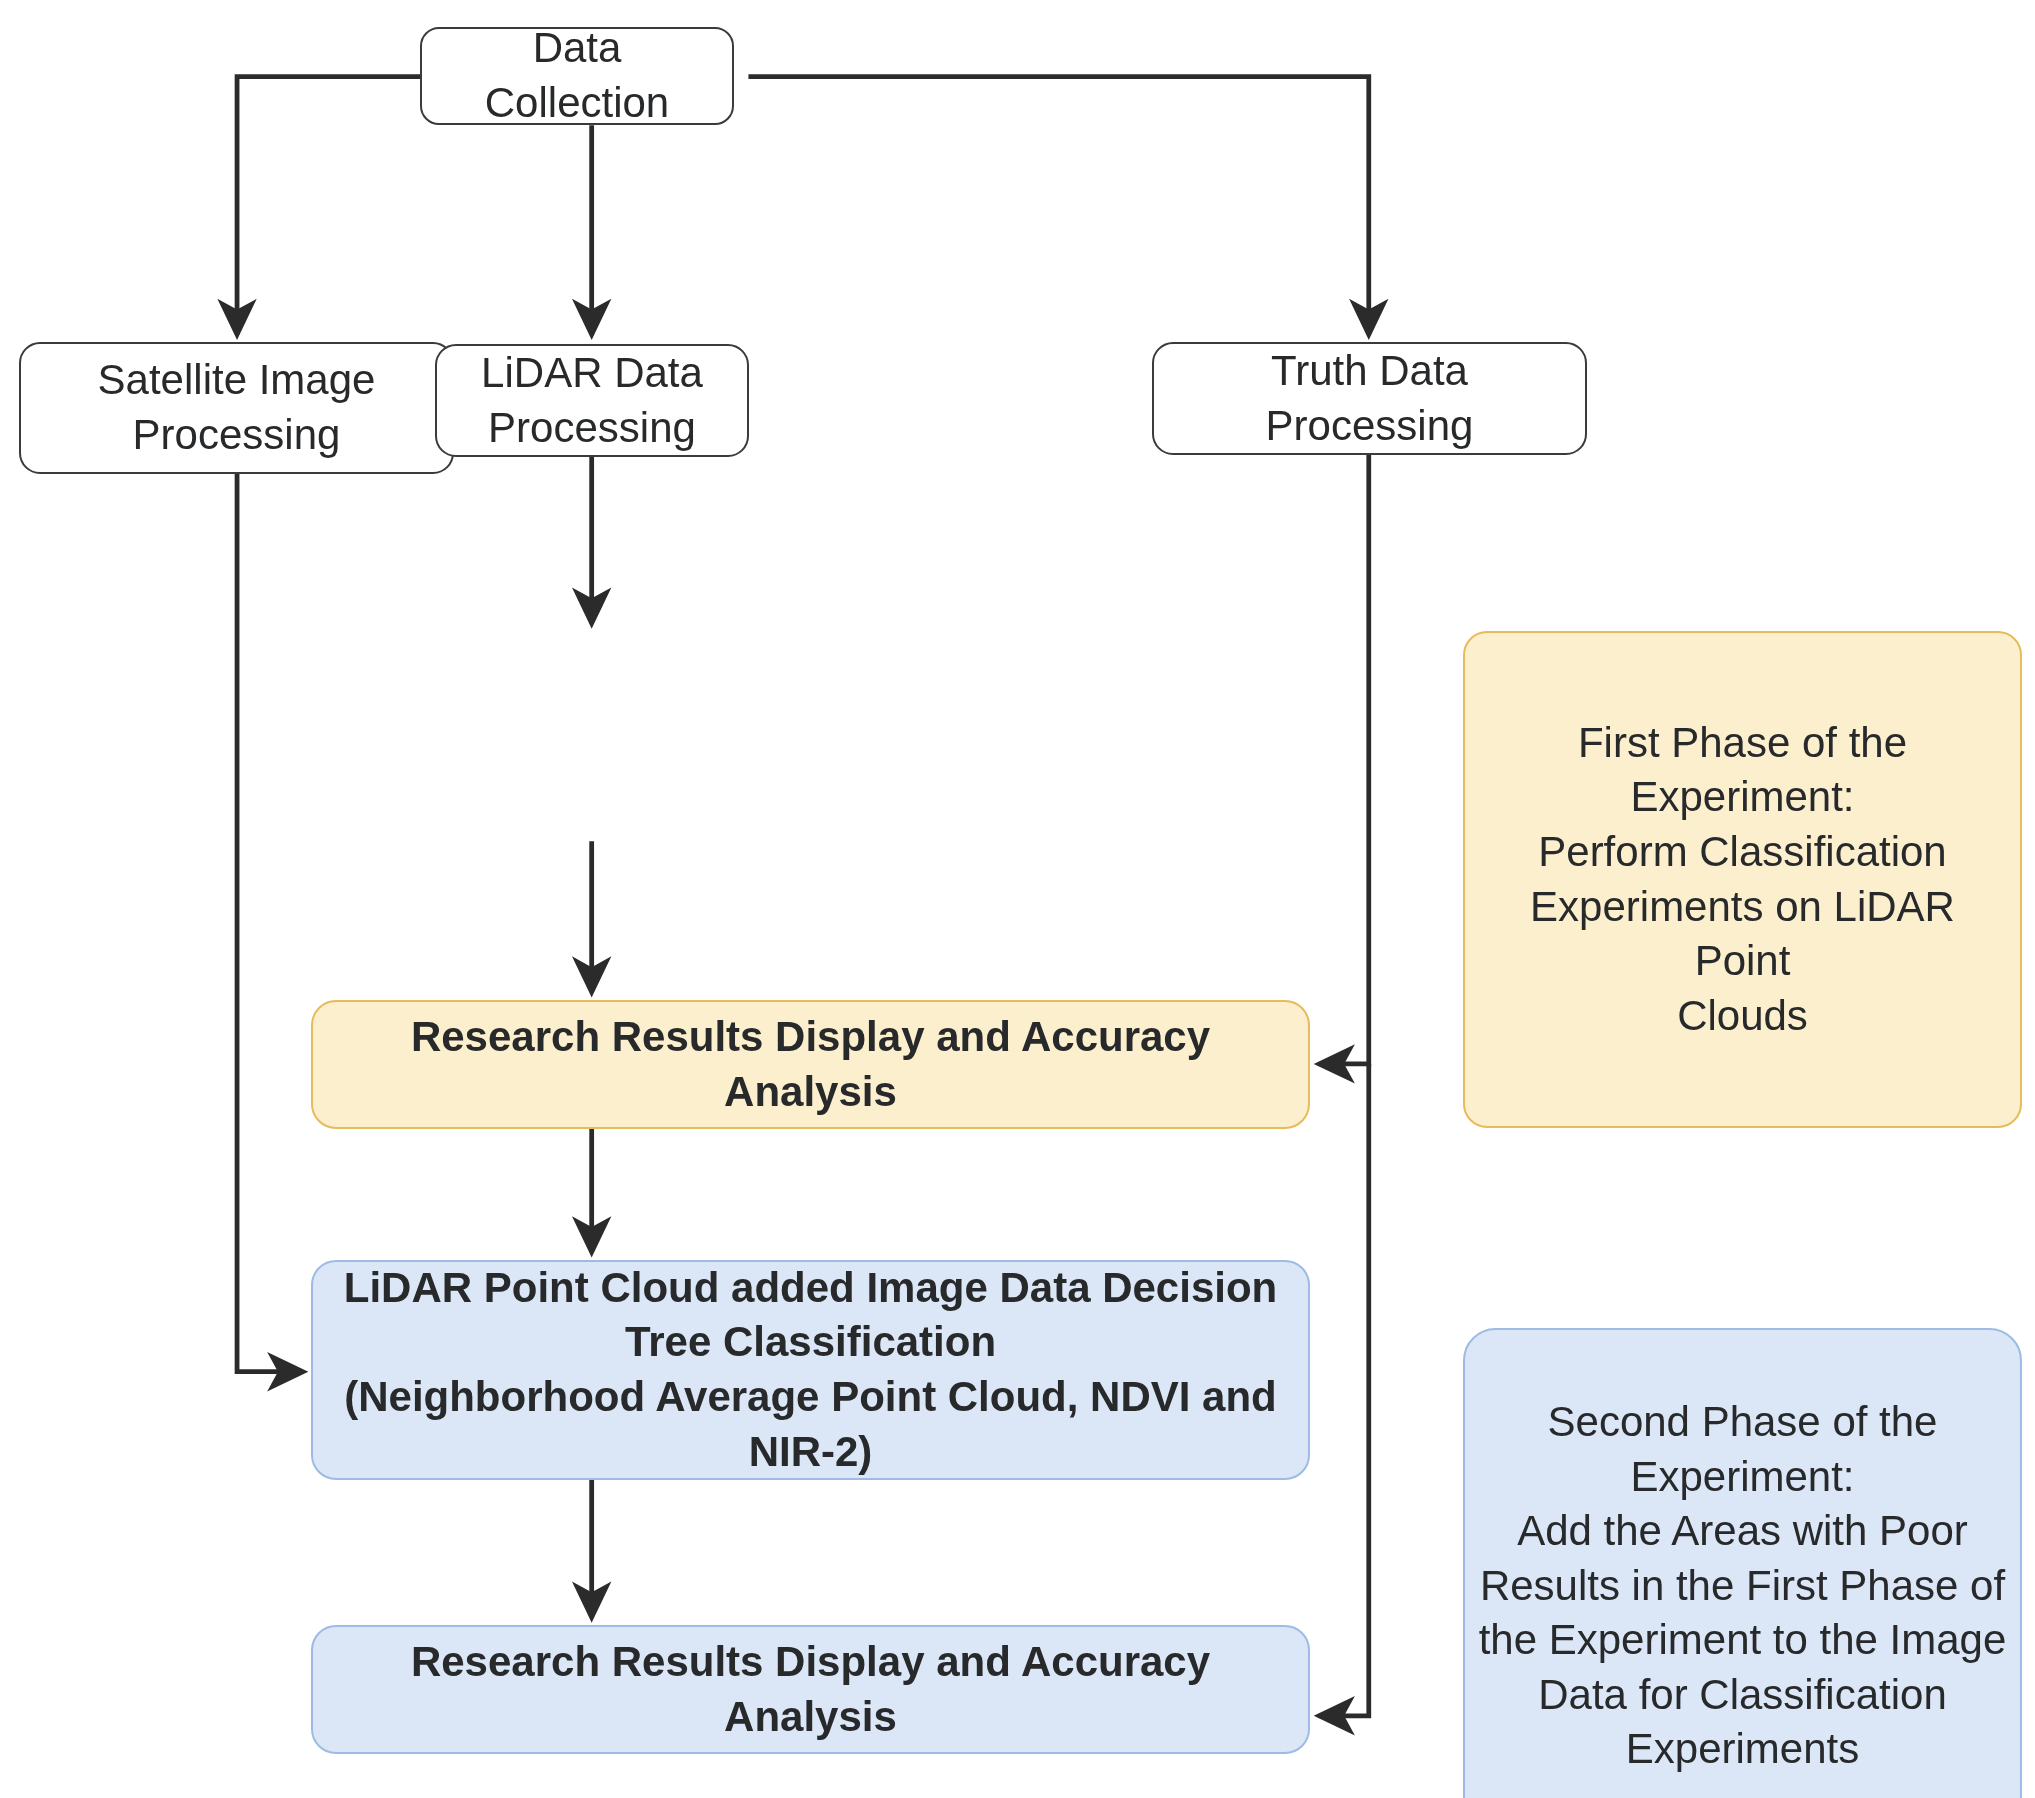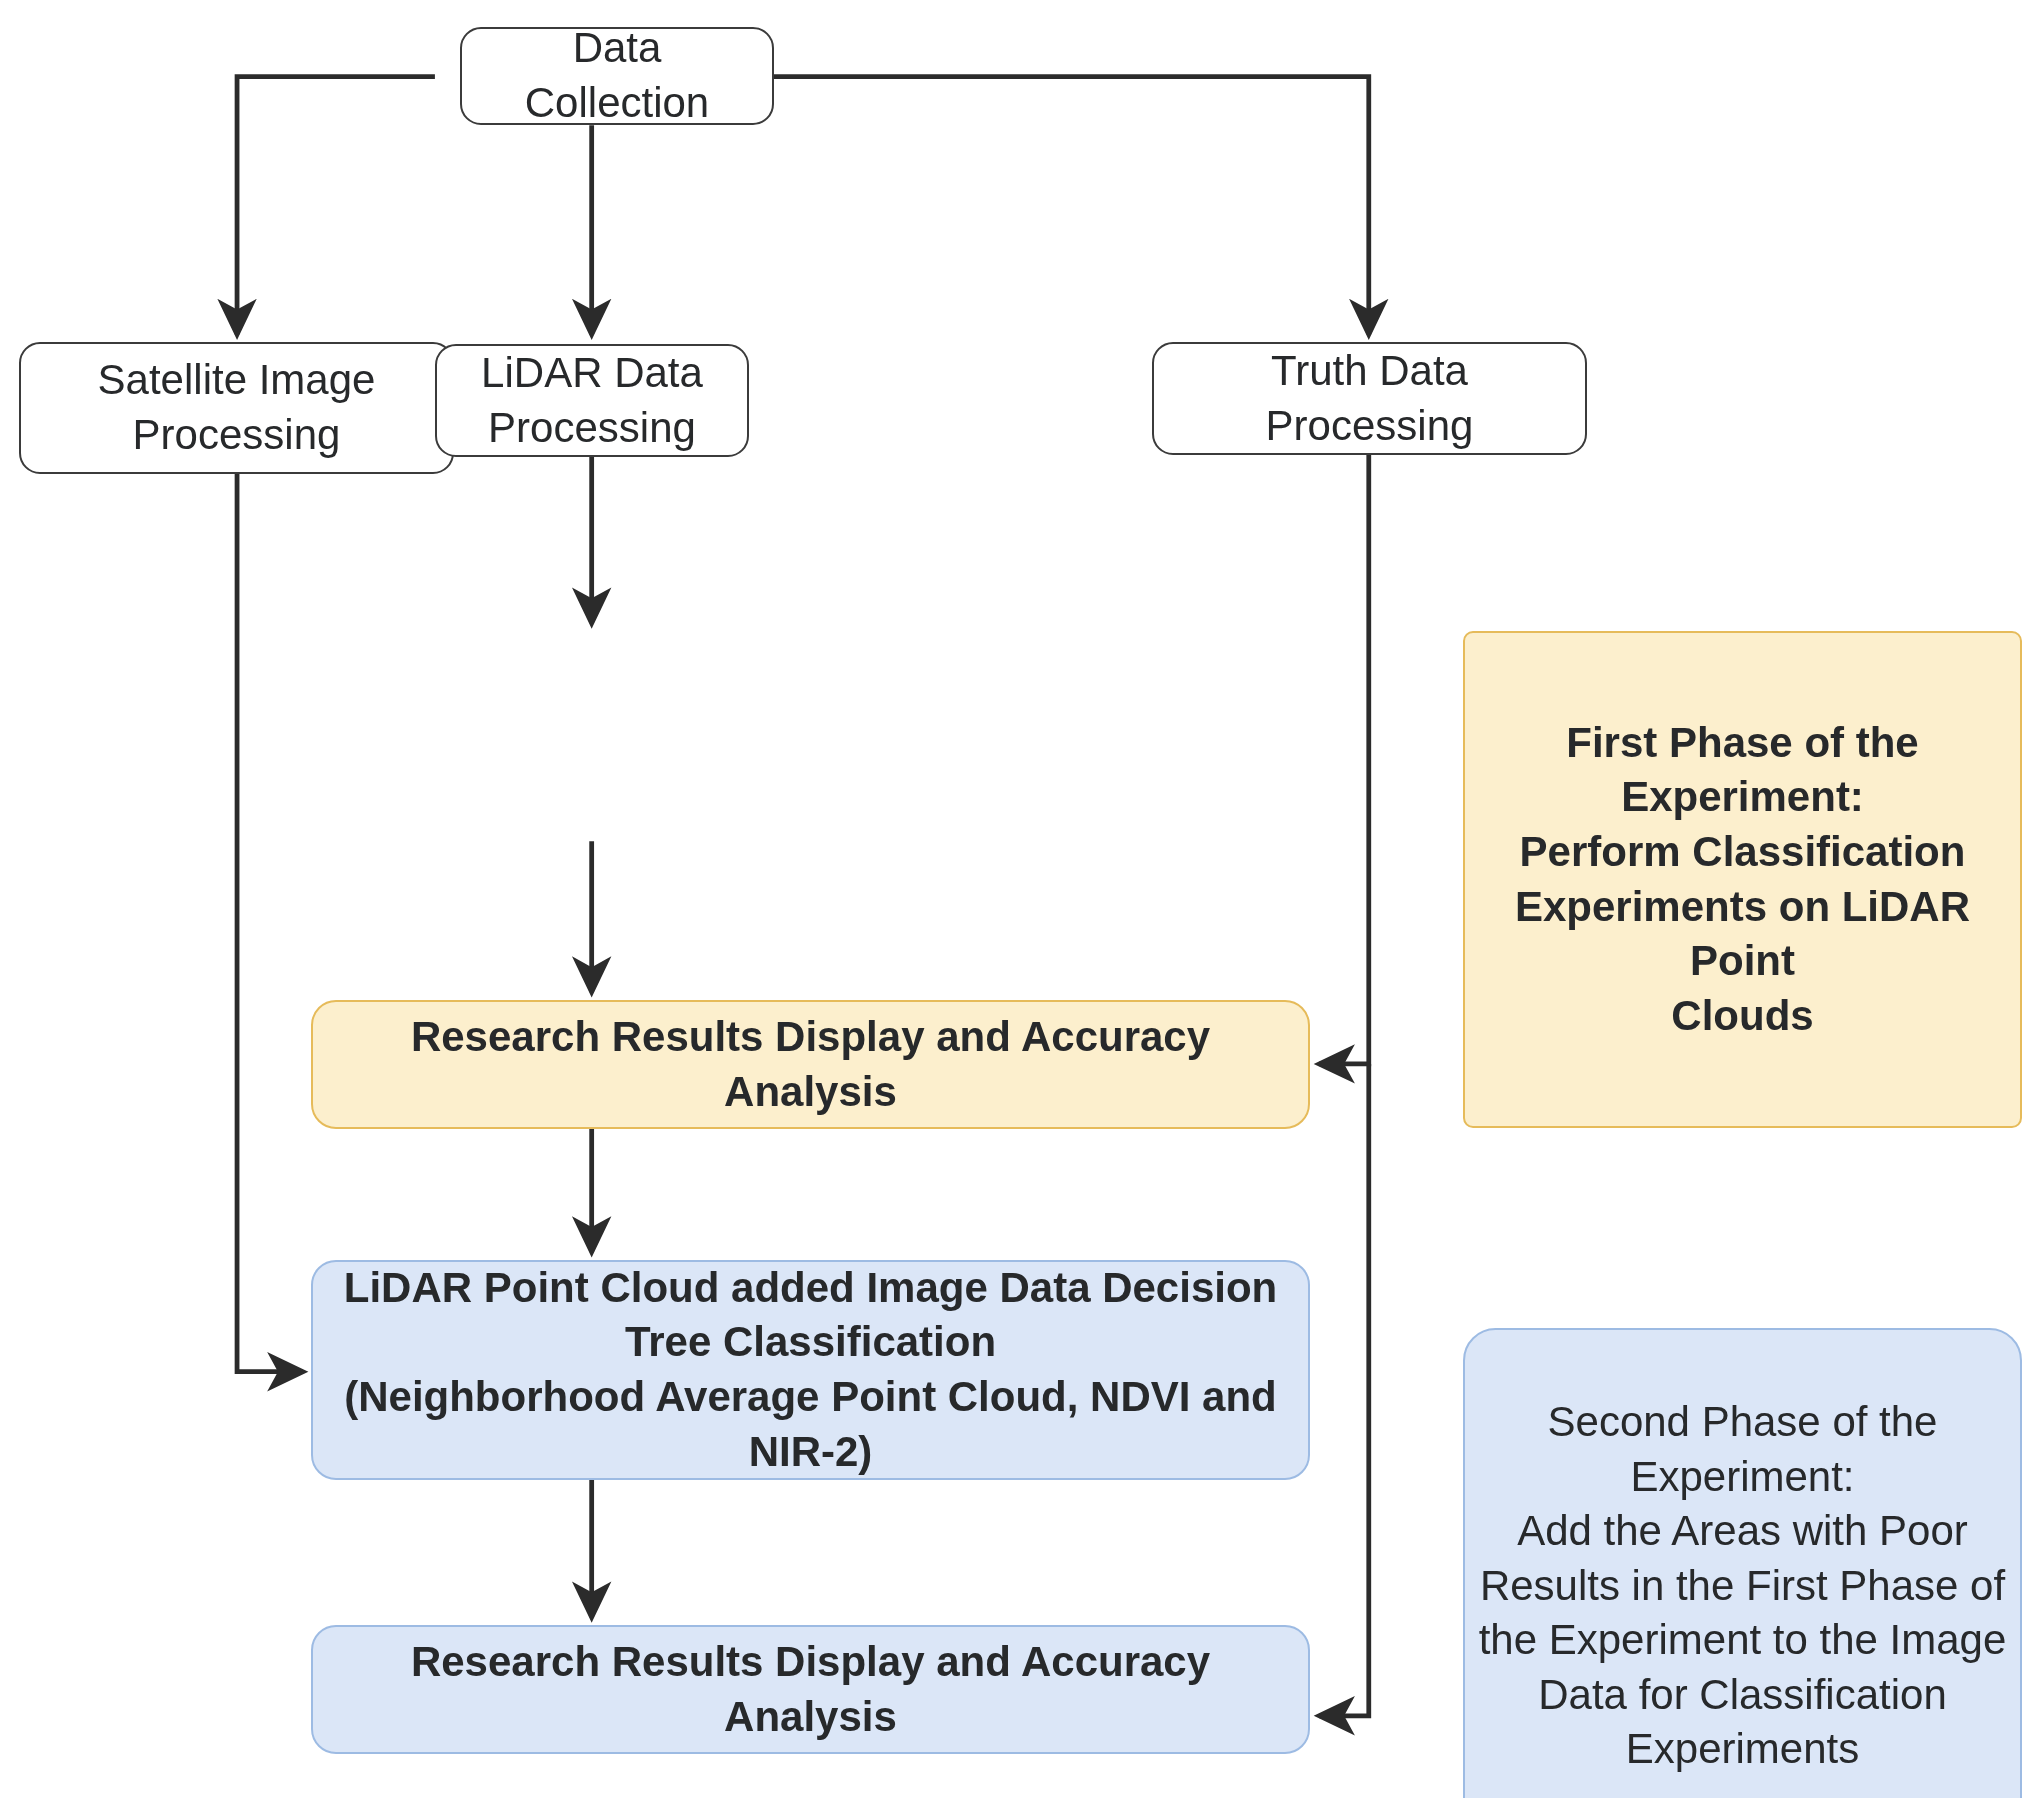--- a/index.html
+++ b/index.html
@@ -46,36 +46,36 @@
     font-size: 42px;
   }
   .node.yellow {
     background: #fcefcd;
     border: 2.9px solid #e6bb5a;
     font-size: 42px;
     font-weight: bold;
     border-radius: 25px;
   }
   .node.yellow.note {
-    font-weight: bold;
-    border-radius: 10px;
+    font-weight: normal;
+    border-radius: 24px;
   }
   .node.blue {
     background: #dbe6f7;
     border: 2.9px solid #9dbbe3;
     font-size: 42px;
     font-weight: bold;
     border-radius: 25px;
   }
   .node.blue.note {
     font-weight: normal;
     border-radius: 32.5px;
   }
   
-  #n-data-collection   { left: 460px;  top: 27px;   width: 314px; height: 98px; }
+  #n-data-collection   { left: 420px;  top: 27px;   width: 314px; height: 98px; border-radius: 19px; }
   #n-satellite         { left: 19px;   top: 342px;  width: 435px; height: 132px; }
   #n-lidar-proc        { left: 435px;  top: 344px;  width: 314px; height: 113px; }
   #n-truth-proc        { left: 1152px; top: 342px;  width: 435px; height: 113px; justify-content: flex-end; }
   #n-lidar-dt          { left: 311px;  top: 631px;  width: 999px; height: 210px; }
   #n-research-1        { left: 311px;  top: 1000px; width: 999px; height: 129px; }
   #n-lidar-img-dt      { left: 311px;  top: 1260px; width: 999px; height: 220px; }
   #n-research-2        { left: 311px;  top: 1625px; width: 999px; height: 129px; }
   #n-phase-1           { left: 1463px; top: 631px;  width: 559px; height: 497px; }
   #n-phase-2           { left: 1463px; top: 1328px; width: 559px; height: 516px; }
 </style>

